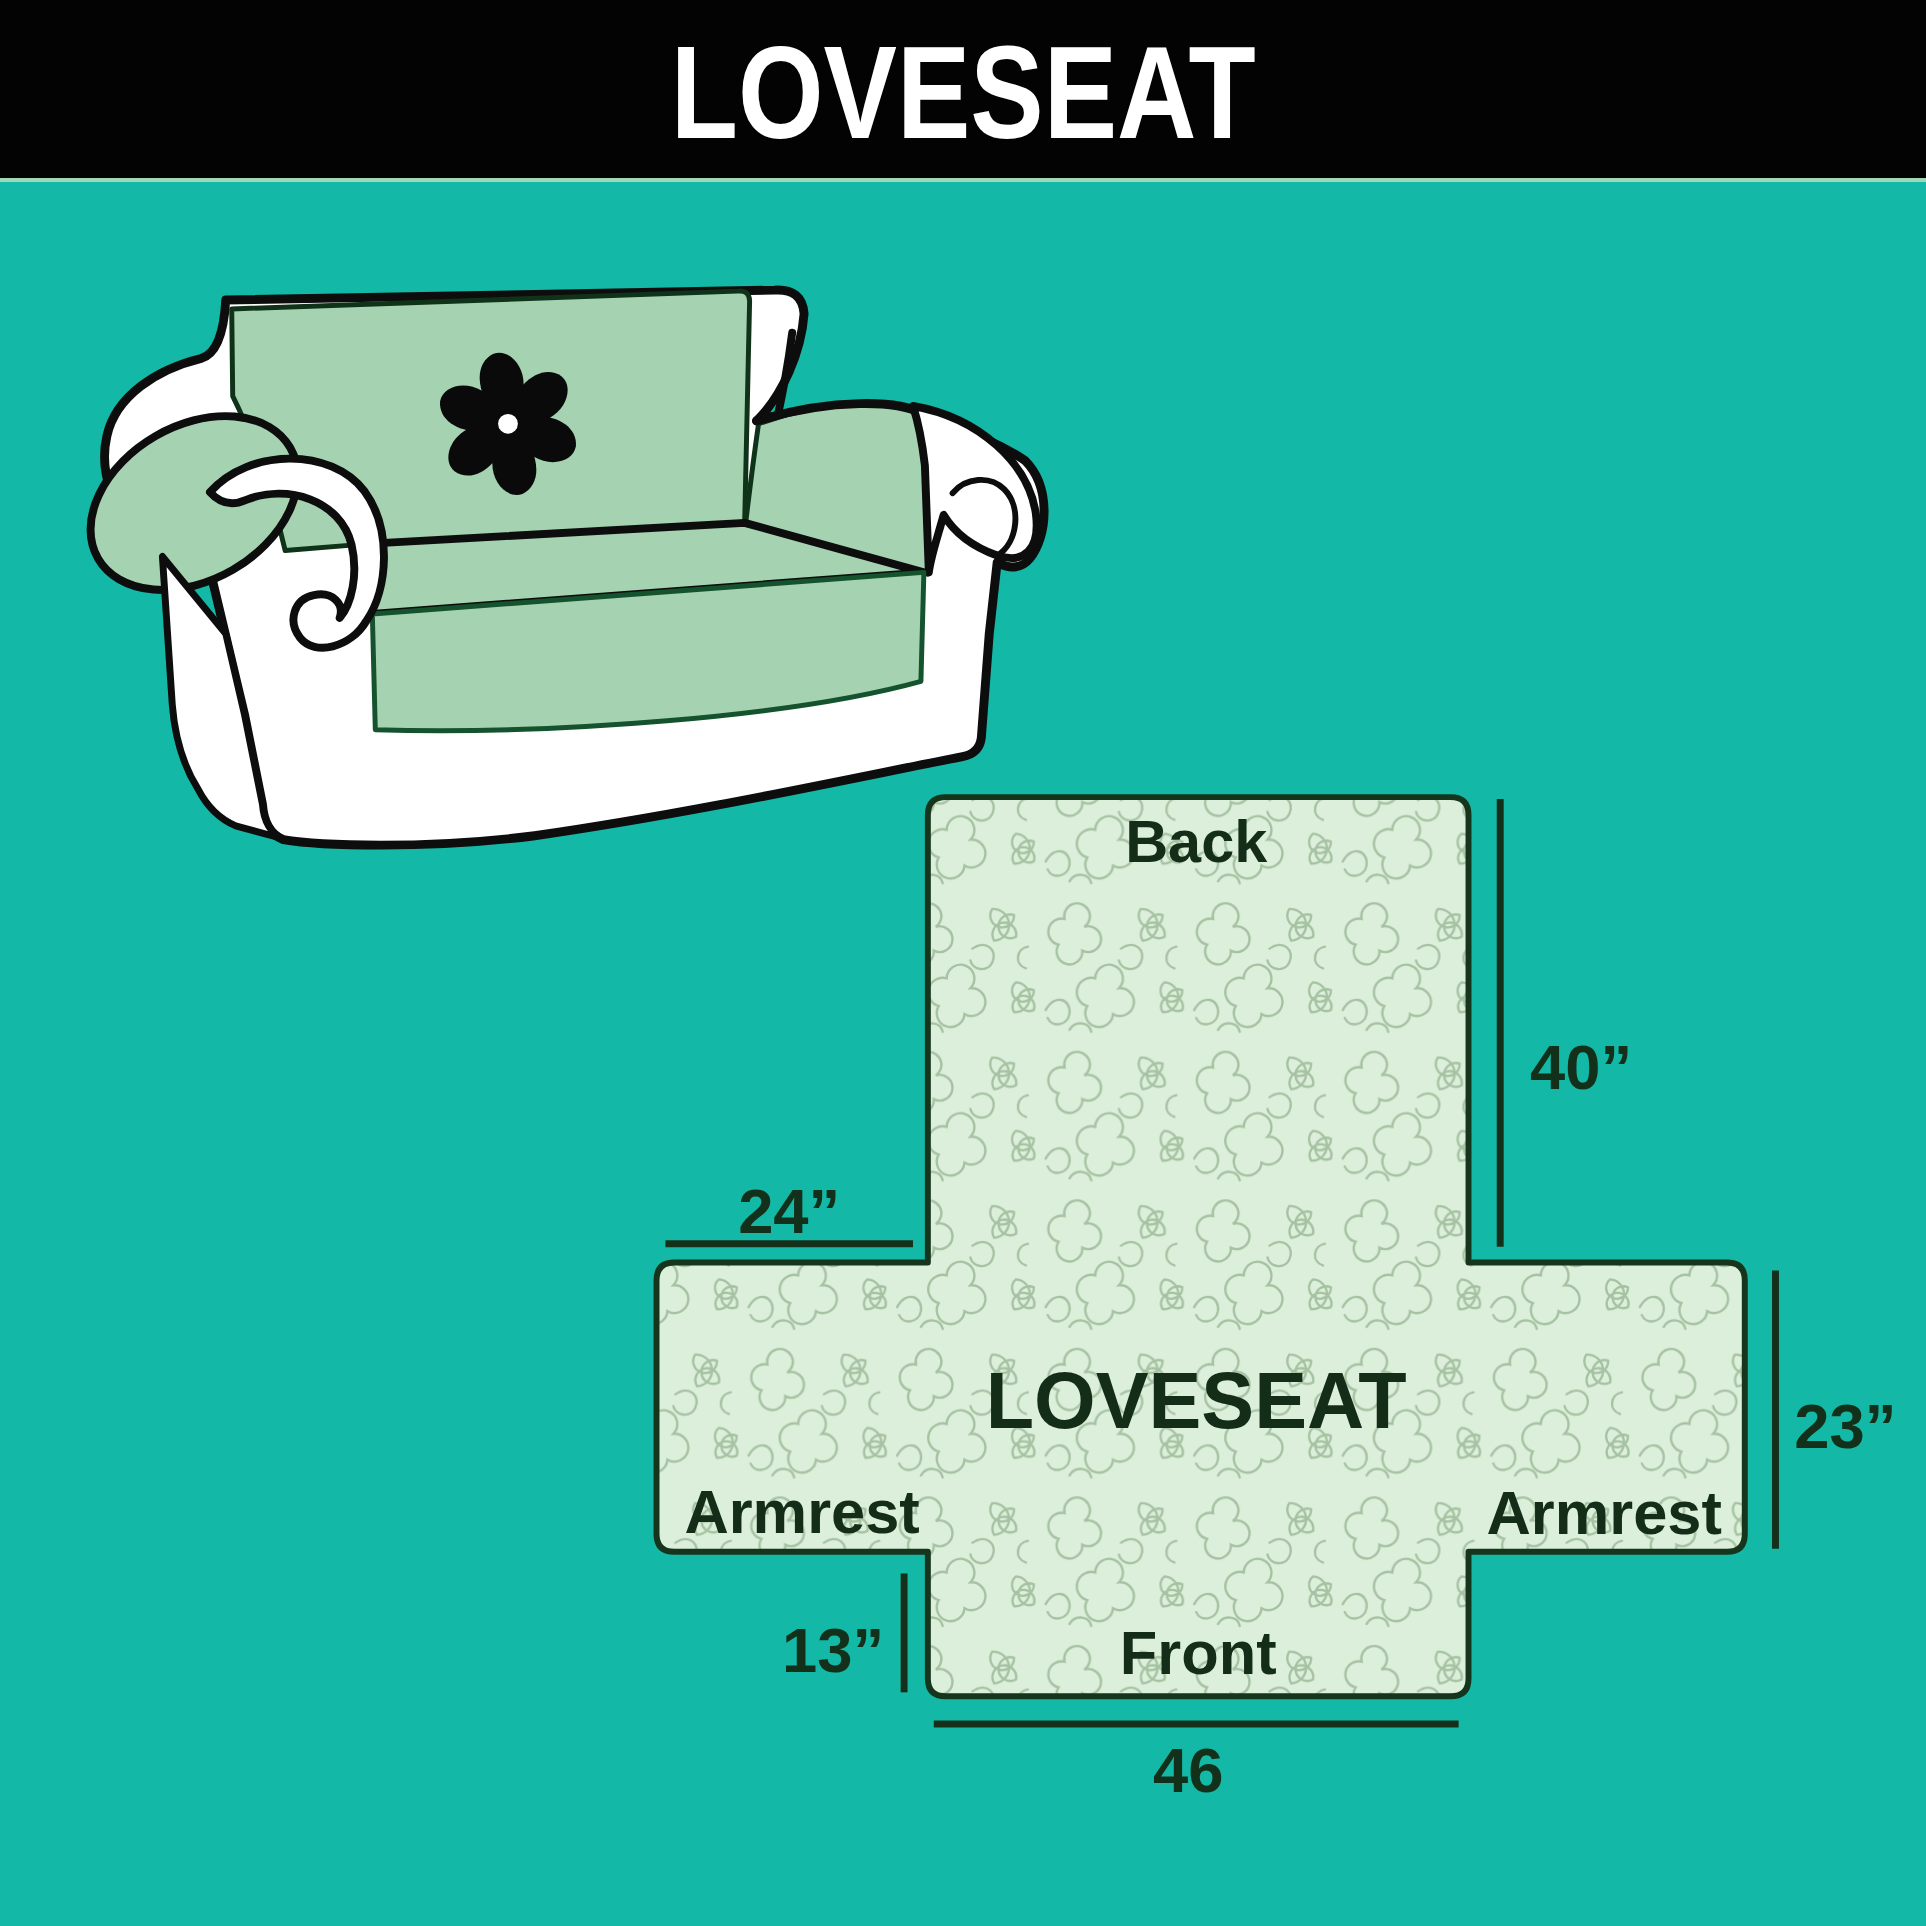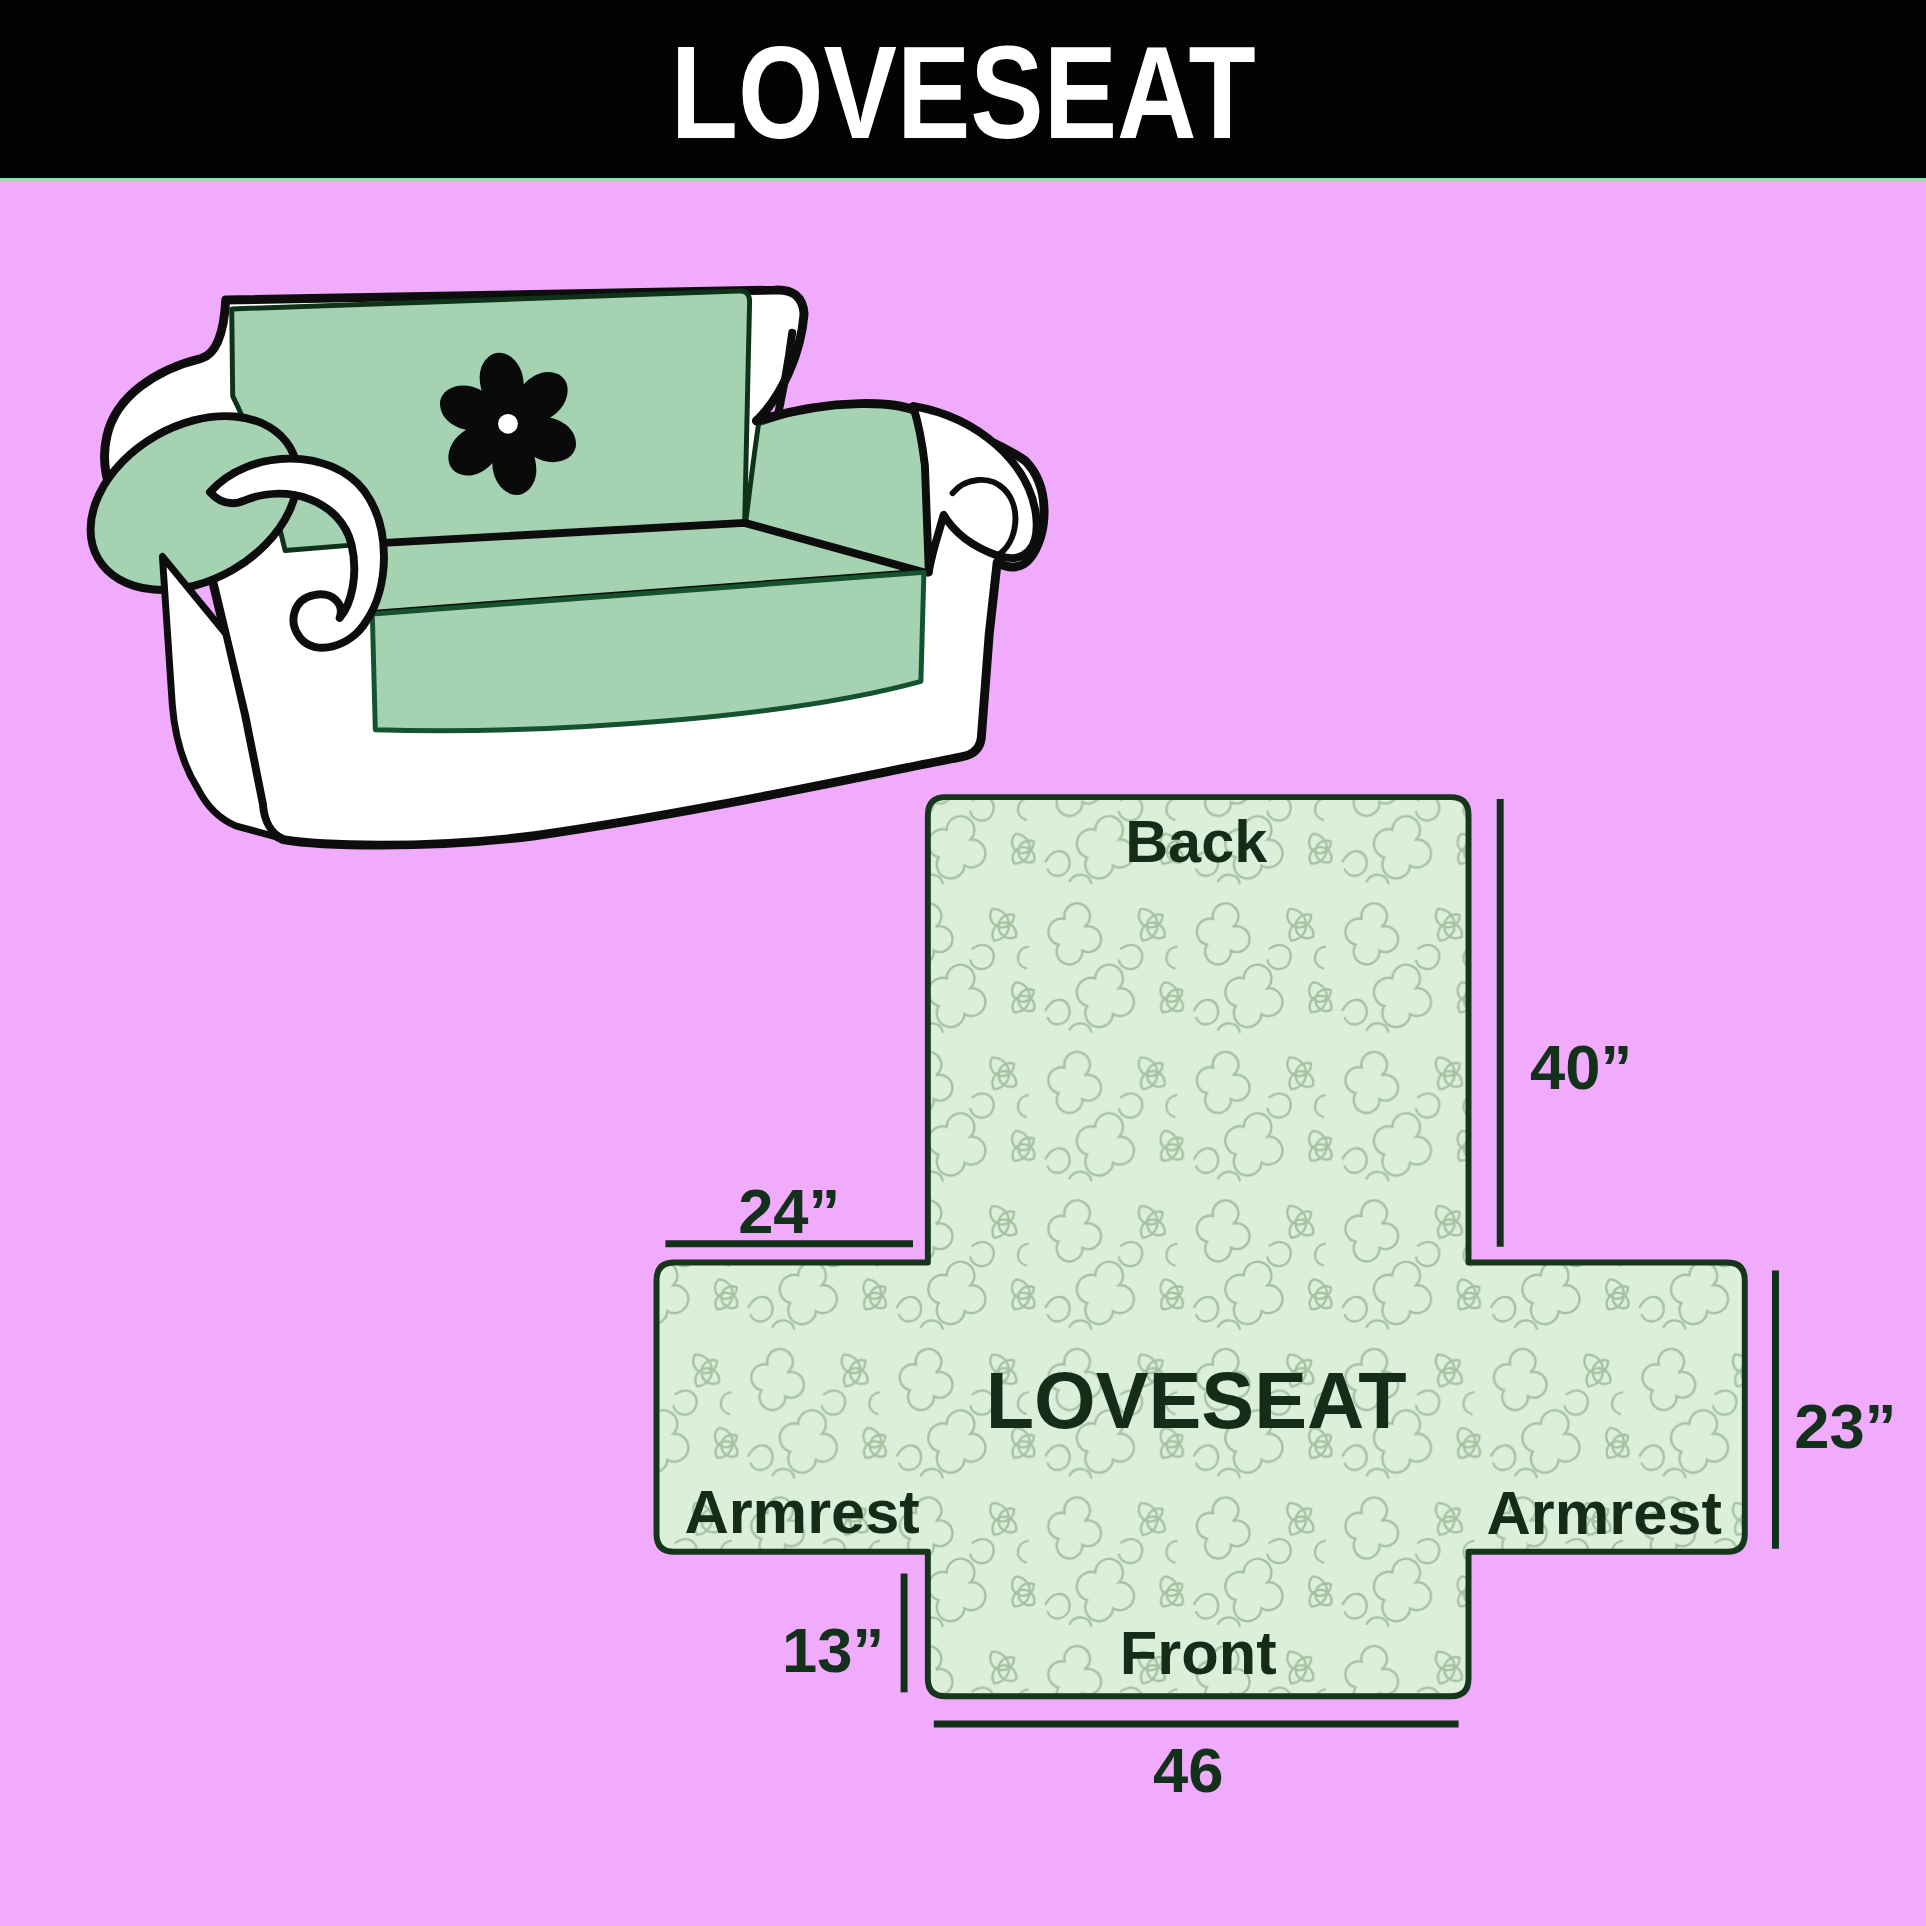--- a/index.html
+++ b/index.html
@@ -1,17 +1,17 @@
 <!DOCTYPE html>
 <html><head>
 <meta charset="utf-8">
 <style>
   html,body{margin:0;padding:0;background:#ffffff;}
   body{font-family:"Liberation Sans", sans-serif;}
-  #stage{position:relative;width:1927px;height:1927px;background:#f0abfc;overflow:hidden;}
+  #stage{position:relative;width:1927px;height:1927px;background:#14b8a6;overflow:hidden;}
   .header{
     position:absolute;left:0;top:0;width:1927px;height:178px;
     background:#030303;display:flex;align-items:center;justify-content:center;
     border-bottom:4px solid #9ed8b7;box-sizing:content-box;
   }
   .header .title{
     color:#ffffff;font-size:131px;font-weight:700;letter-spacing:0px;
     display:inline-block;transform:scaleX(0.84);transform-origin:center;
     line-height:1;padding-top:6px;
     font-family:"Liberation Sans", sans-serif;

